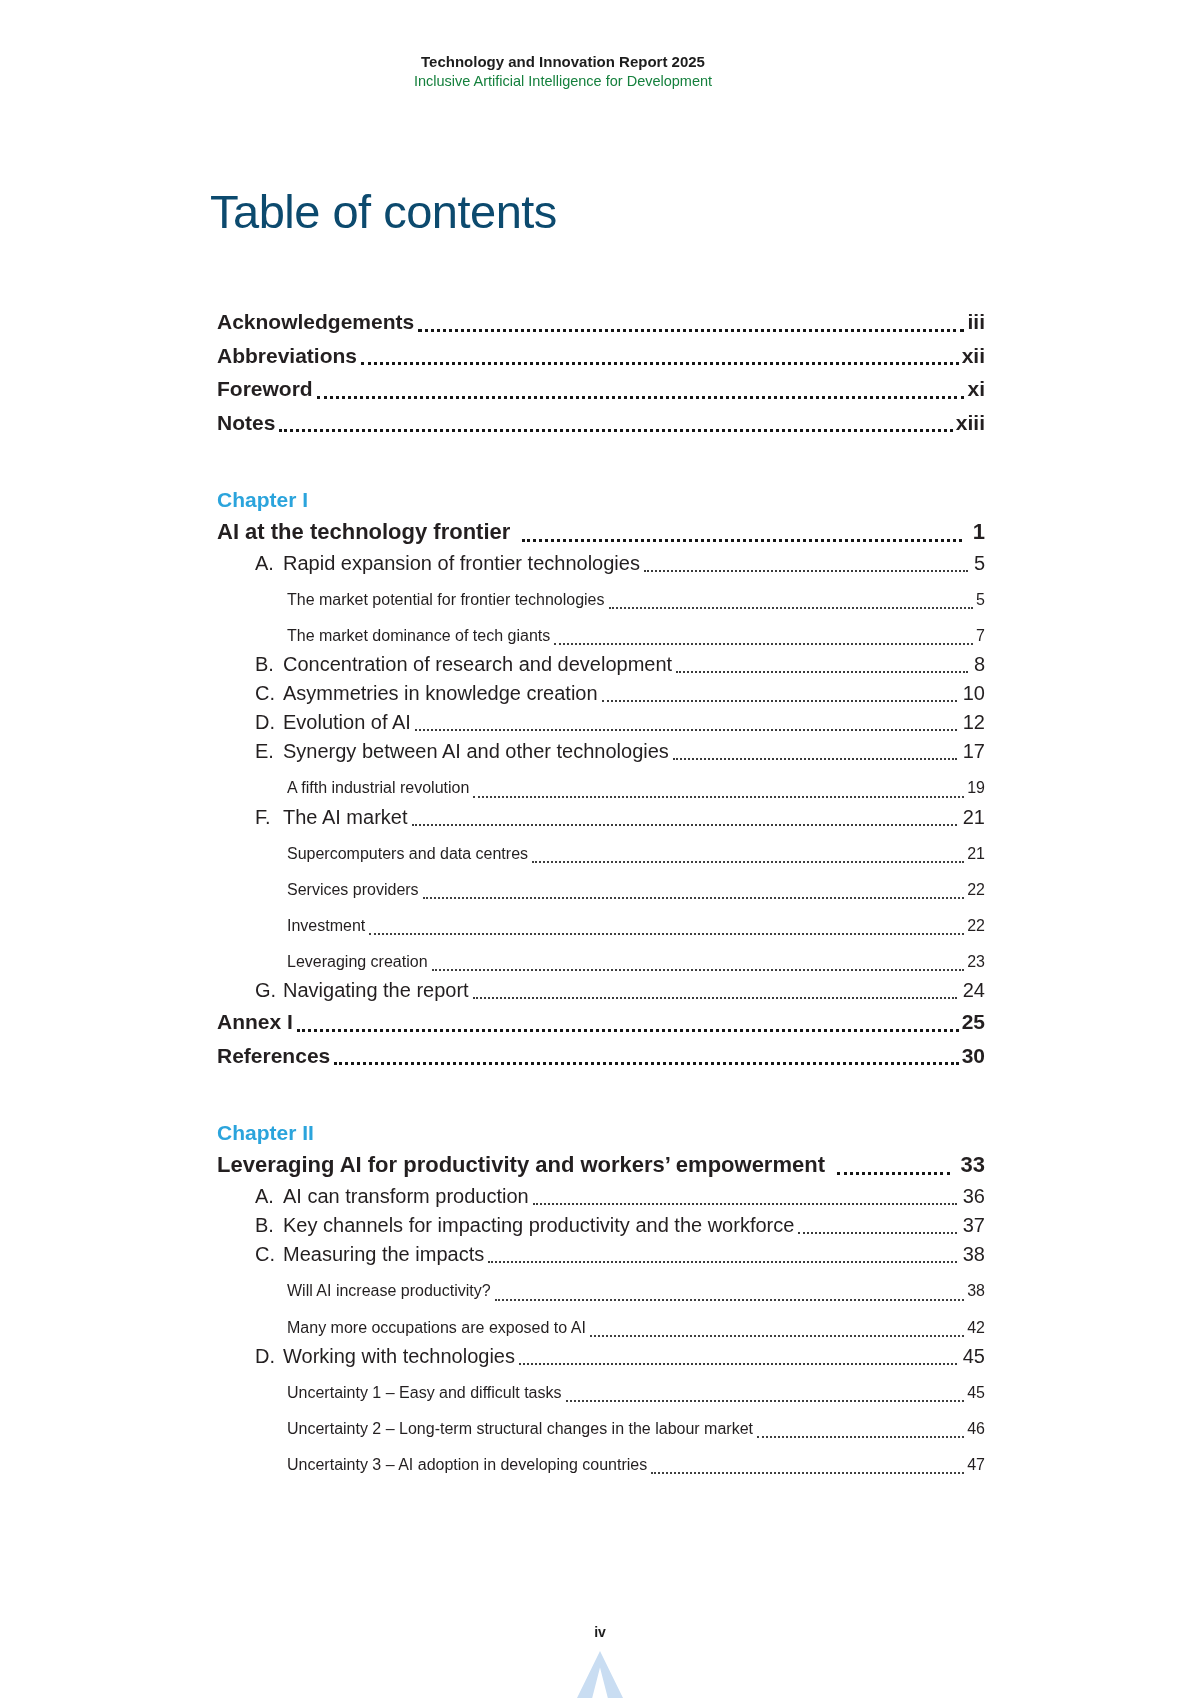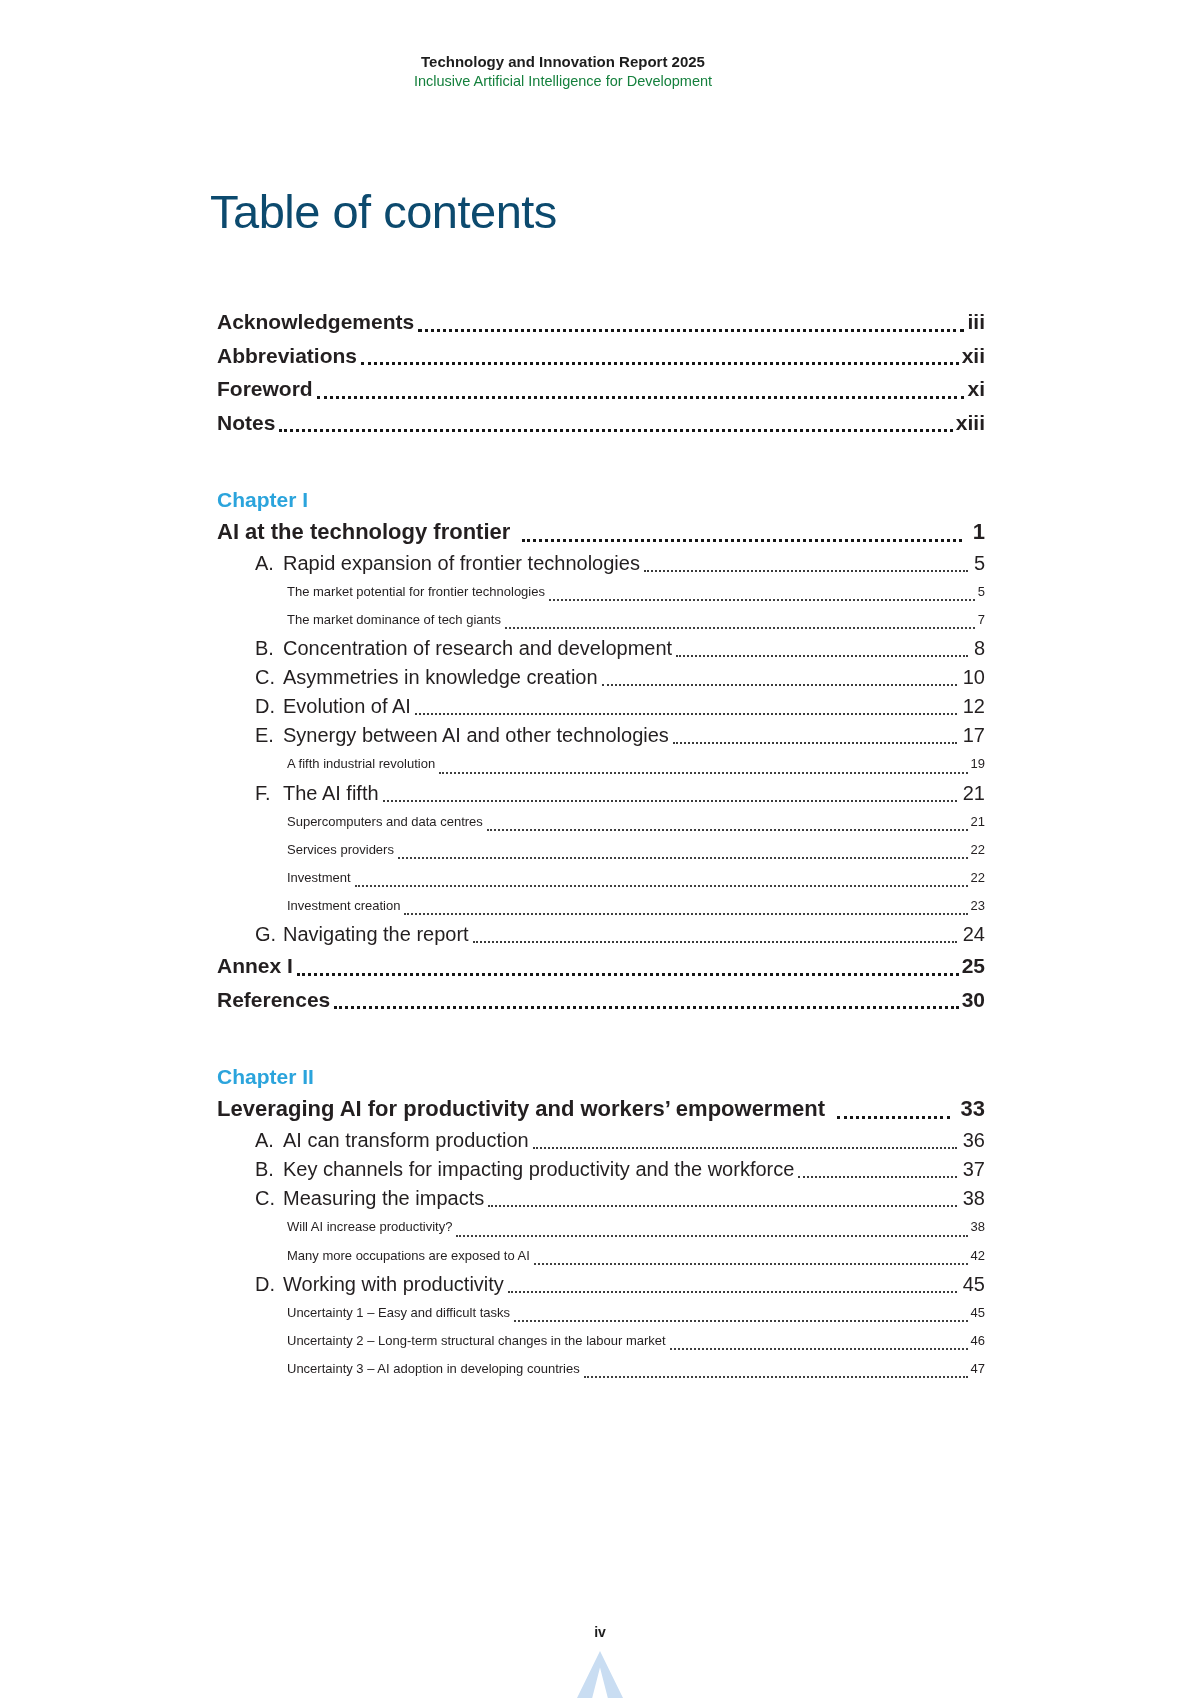--- a/index.html
+++ b/index.html
@@ -55,21 +55,21 @@
     font-size: 21px; line-height: 30px;
     font-weight: bold; color: #2BA4DC;
   }
   .row.chapter-title { font-size: 22px; line-height: 34px; font-weight: bold; gap: 8px; }
   .row.chapter-title .leader { border-bottom: 3px dotted #161616; margin-bottom: 7px; }
 
   .row.letter { font-size: 20px; line-height: 29px; padding-left: 38px; }
   .row.letter .letter-lab { display: inline-block; min-width: 28px; }
   .row.letter .pg { padding-left: 3px; }
 
-  .row.sub { font-size: 13px; line-height: 28.2px; padding-left: 70px; }
+  .row.sub { font-size: 16px; line-height: 28.2px; padding-left: 70px; margin-top: 8px; }
   .row.sub .leader { margin-bottom: 5px; border-bottom-color: #3f3f3f; }
 
   
   .footer {
     position: absolute; left: 0; right: 0; bottom: 0; height: 90px;
     text-align: center;
   }
   .folio { position: absolute; bottom: 58px; left: 0; right: 0; font-size: 14px; font-weight: bold; color: #1d1d1d; }
   .chevron {
     position: absolute; bottom: 0; left: 50%; margin-left: -23px;
@@ -161,41 +161,41 @@
             <span class="leader"></span>
             <span class="pg">17</span>
           </div>
           <div class="row sub">
             <span class="title">A fifth industrial revolution</span>
             <span class="leader"></span>
             <span class="pg">19</span>
           </div>
           <div class="row letter">
             <span class="letter-lab">F.</span>
-            <span class="title">The AI fifth</span>
+            <span class="title">The AI market</span>
             <span class="leader"></span>
             <span class="pg">21</span>
           </div>
           <div class="row sub">
             <span class="title">Supercomputers and data centres</span>
             <span class="leader"></span>
             <span class="pg">21</span>
           </div>
           <div class="row sub">
             <span class="title">Services providers</span>
             <span class="leader"></span>
             <span class="pg">22</span>
           </div>
           <div class="row sub">
             <span class="title">Investment</span>
             <span class="leader"></span>
             <span class="pg">22</span>
           </div>
           <div class="row sub">
-            <span class="title">Investment creation</span>
+            <span class="title">Leveraging creation</span>
             <span class="leader"></span>
             <span class="pg">23</span>
           </div>
           <div class="row letter">
             <span class="letter-lab">G.</span>
             <span class="title">Navigating the report</span>
             <span class="leader"></span>
             <span class="pg">24</span>
           </div>
           <div class="row bold">
@@ -239,21 +239,21 @@
             <span class="leader"></span>
             <span class="pg">38</span>
           </div>
           <div class="row sub">
             <span class="title">Many more occupations are exposed to AI</span>
             <span class="leader"></span>
             <span class="pg">42</span>
           </div>
           <div class="row letter">
             <span class="letter-lab">D.</span>
-            <span class="title">Working with productivity</span>
+            <span class="title">Working with technologies</span>
             <span class="leader"></span>
             <span class="pg">45</span>
           </div>
           <div class="row sub">
             <span class="title">Uncertainty 1 – Easy and difficult tasks</span>
             <span class="leader"></span>
             <span class="pg">45</span>
           </div>
           <div class="row sub">
             <span class="title">Uncertainty 2 – Long-term structural changes in the labour market</span>

